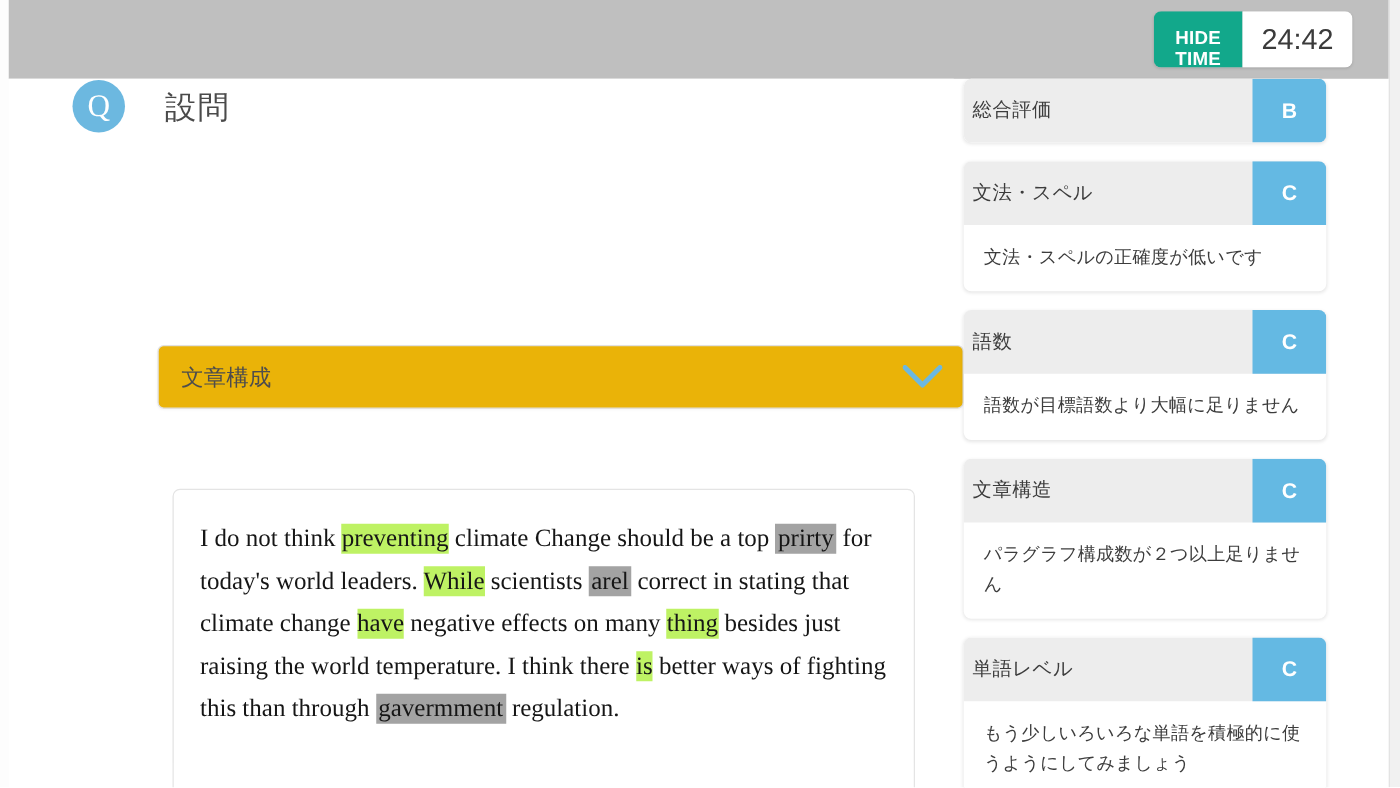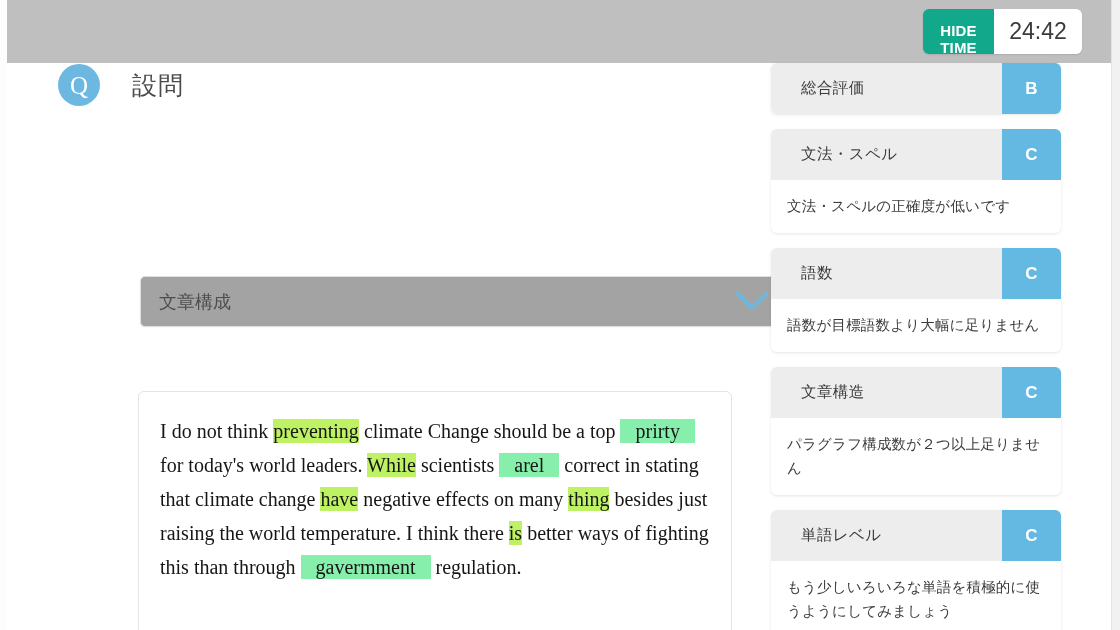--- a/index.html
+++ b/index.html
@@ -132,25 +132,25 @@
     left: 124px;
     top: 59px;
     width: 600px;
     font-size: 20.5px;
     line-height: 40px;
     color: #5e5e5e;
   }
 
   .select-box {
     position: absolute;
-    left: 133px;
+    left: 119px;
     top: 213px;
     width: 645px;
     height: 51px;
-    background: #a3a3a3;
+    background: #eab308;
     border: 1px solid #e0e0e0;
     border-radius: 5px;
     box-shadow: 0 1px 2px rgba(0,0,0,0.04);
     display: flex;
     align-items: center;
     padding: 0 16px 0 18px;
     cursor: pointer;
   }
   .select-label {
     flex: 1;
@@ -185,21 +185,21 @@
 
   .essay-text {
     font-family: "Liberation Serif", "DejaVu Serif", serif;
     font-size: 20px;
     line-height: 34px;
     color: #161616;
     white-space: pre-wrap;
   }
 
   mark.hl-y { background: #bef264; color: inherit; padding: 1px 0; }
-  mark.hl-p { background: #86efac; color: inherit; padding: 1px 15px; }
+  mark.hl-p { background: #a3a3a3; color: inherit; padding: 1px 2px; }
 
   
   .right-col {
     position: absolute;
     left: 771px;
     top: 63px;
     width: 290px;
     height: 567px;
   }
 
@@ -214,21 +214,21 @@
 
   .card-head {
     position: relative;
     height: 51px;
     background: #ededed;
     display: flex;
     align-items: center;
   }
 
   .card-title {
-    padding-left: 30px;
+    padding-left: 7px;
     font-size: 15.5px;
     color: #3c3c3c;
     letter-spacing: 0.4px;
   }
 
   .grade {
     position: absolute;
     right: 0;
     top: 0;
     width: 59px;

